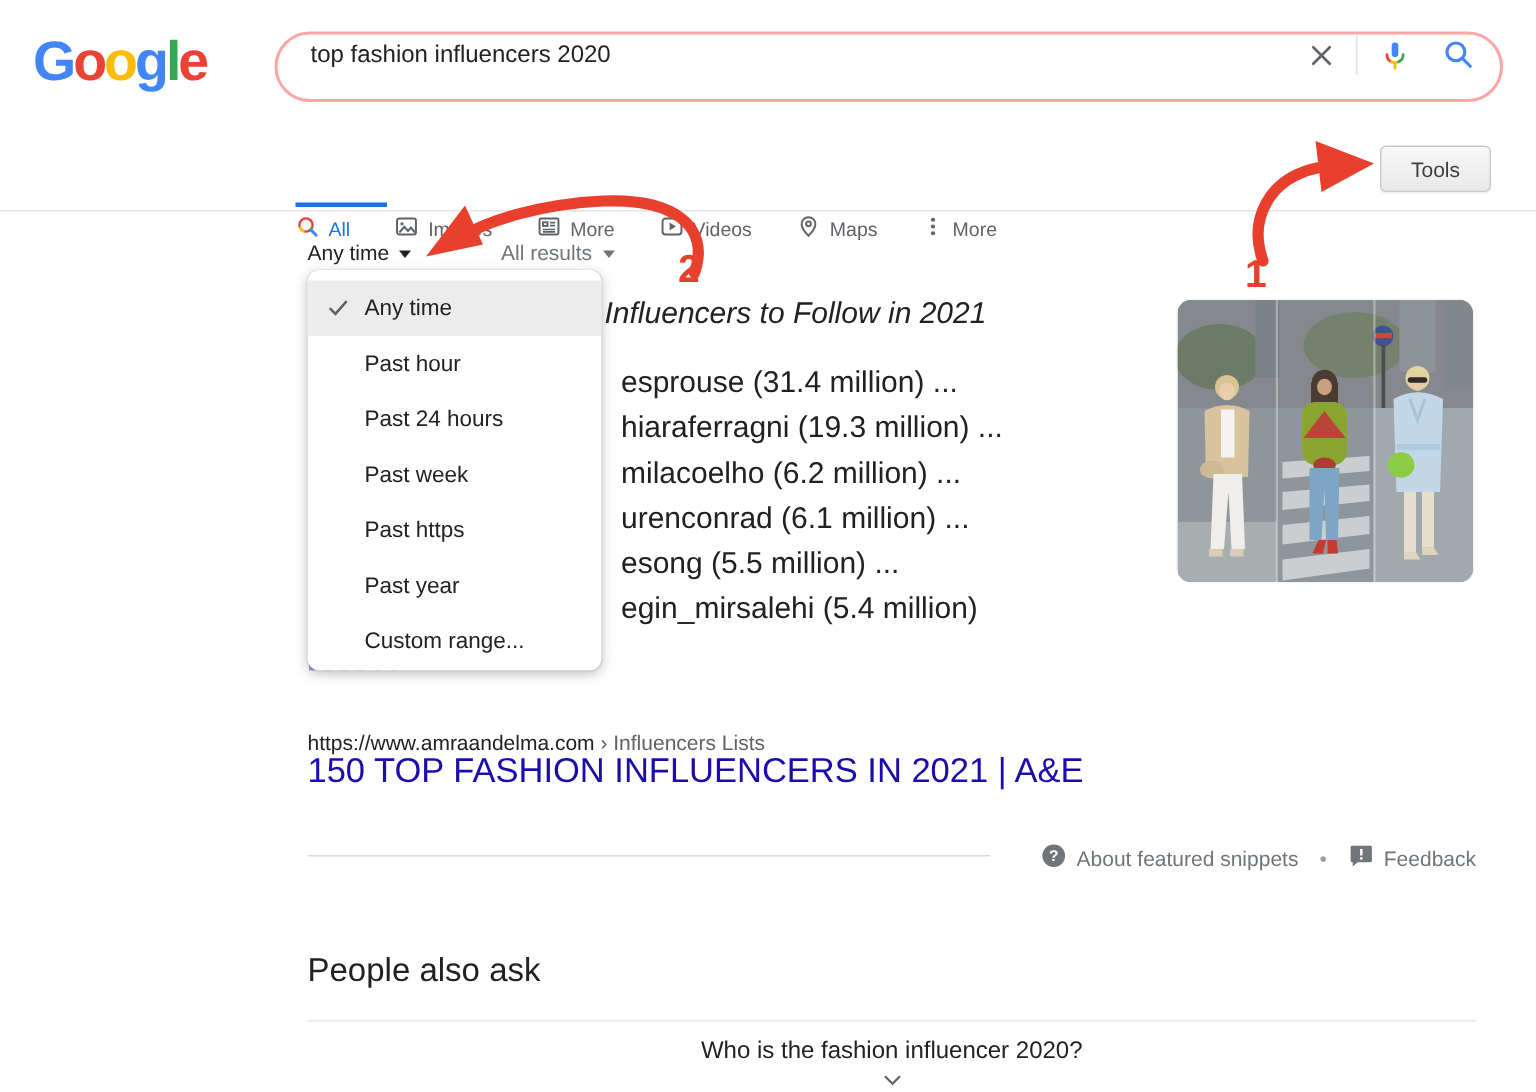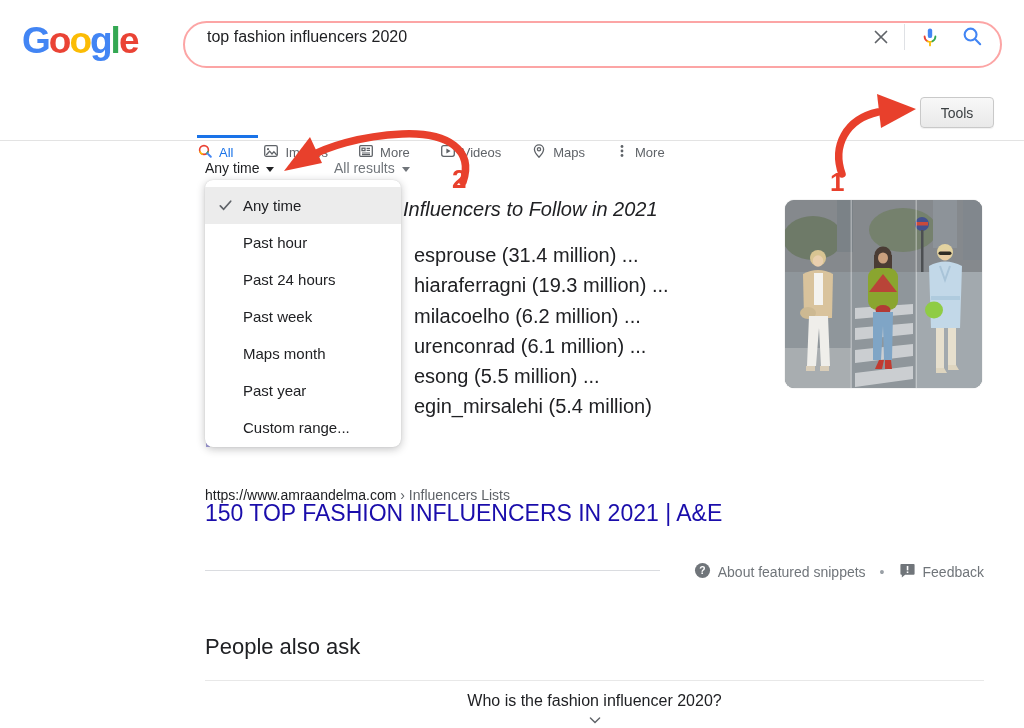--- a/index.html
+++ b/index.html
@@ -259,21 +259,21 @@
     <div class="dd-item">
         <span>Past hour</span>
       </div>
     <div class="dd-item">
         <span>Past 24 hours</span>
       </div>
     <div class="dd-item">
         <span>Past week</span>
       </div>
     <div class="dd-item">
-        <span>Maps month</span>
+        <span>Past https</span>
       </div>
     <div class="dd-item">
         <span>Past year</span>
       </div>
     <div class="dd-item">
         <span>Custom range...</span>
       </div>
   </div>
 
   <div class="result-url">

